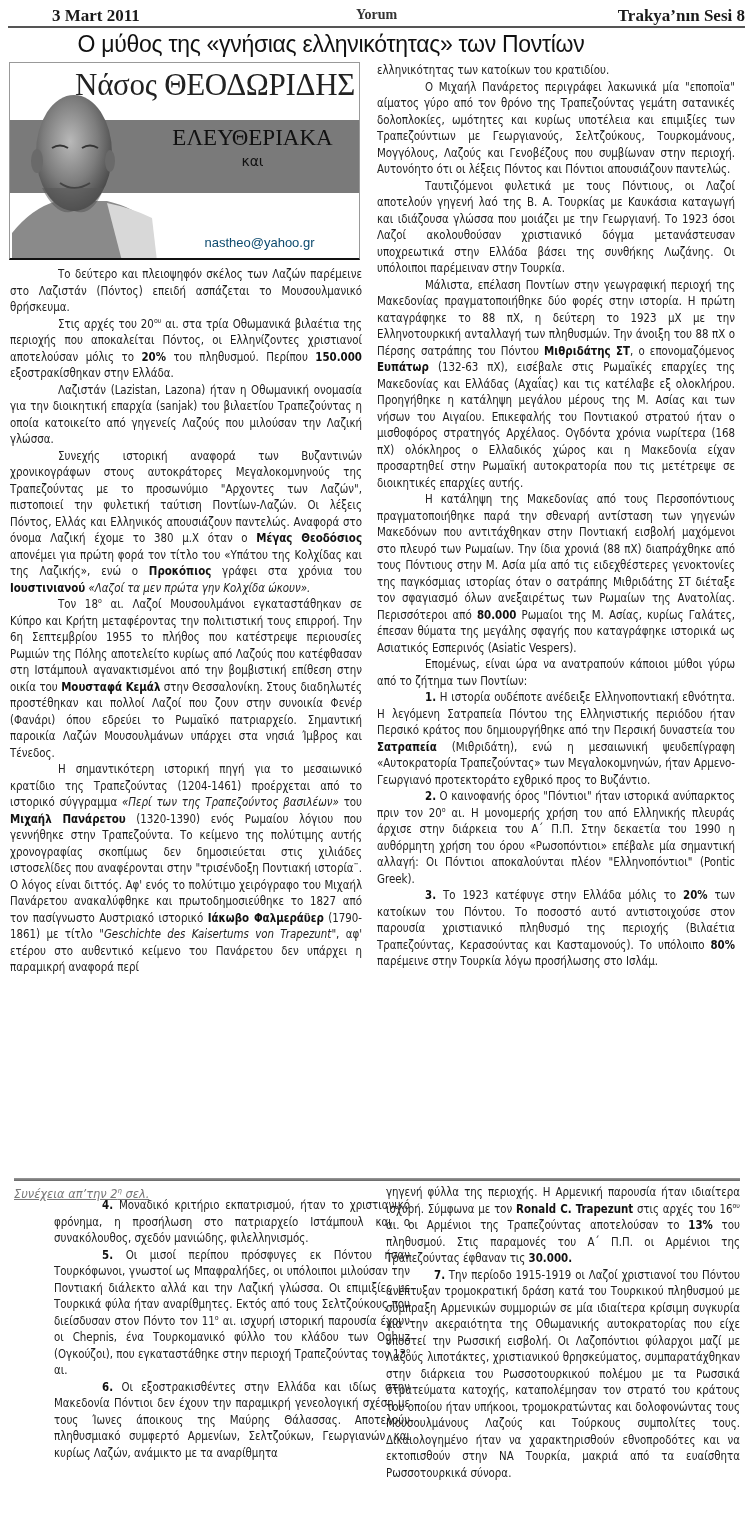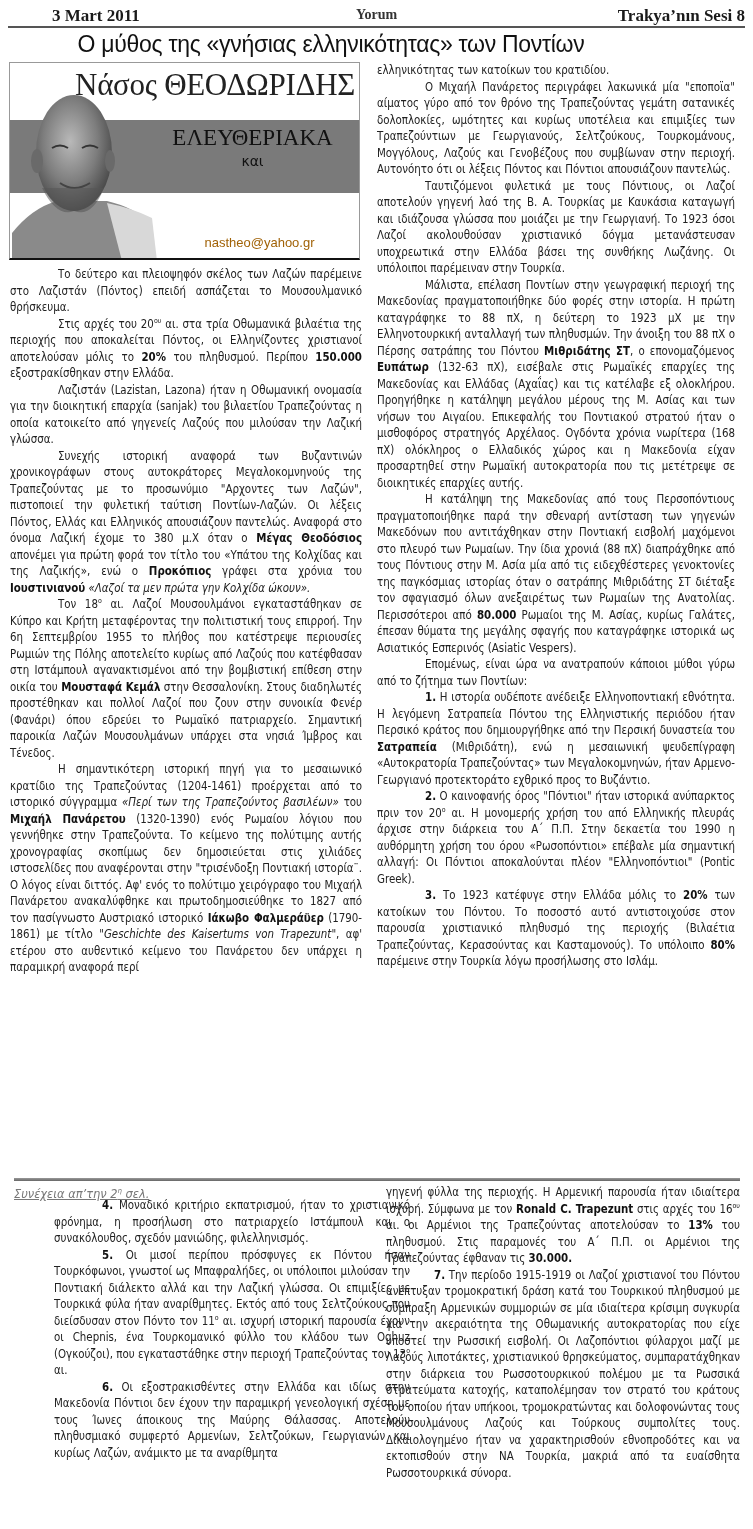--- a/index.html
+++ b/index.html
@@ -43,21 +43,21 @@
     .banner-kai {
       position: absolute; left: 136px; right: 0; top: 90px; text-align: center;
       font-size: 14px; color: #111;
     }
     .banner-t2 {
       position: absolute; left: 136px; right: 0; top: 102px; text-align: center;
       font-family: "Liberation Serif", "DejaVu Serif", serif; font-size: 23px; color: #111;
     }
     .banner-email {
       position: absolute; left: 150px; right: 0; top: 172px; text-align: center;
-      font-family: "Liberation Sans", sans-serif; font-size: 13px; color: #a16207;
+      font-family: "Liberation Sans", sans-serif; font-size: 13px; color: #0c4a6e;
     }
     .portrait { position: absolute; left: 2px; top: 20px; width: 150px; height: 178px; }
 
     .col {
       position: absolute;
       font-size: 11.4px; line-height: 16.5px; text-align: justify; color: #222;
       font-family: "DejaVu Sans Condensed", "DejaVu Sans", sans-serif;
     }
     .col p { text-indent: 48px; margin: 0; }
     .col p.noindent { text-indent: 0; }

